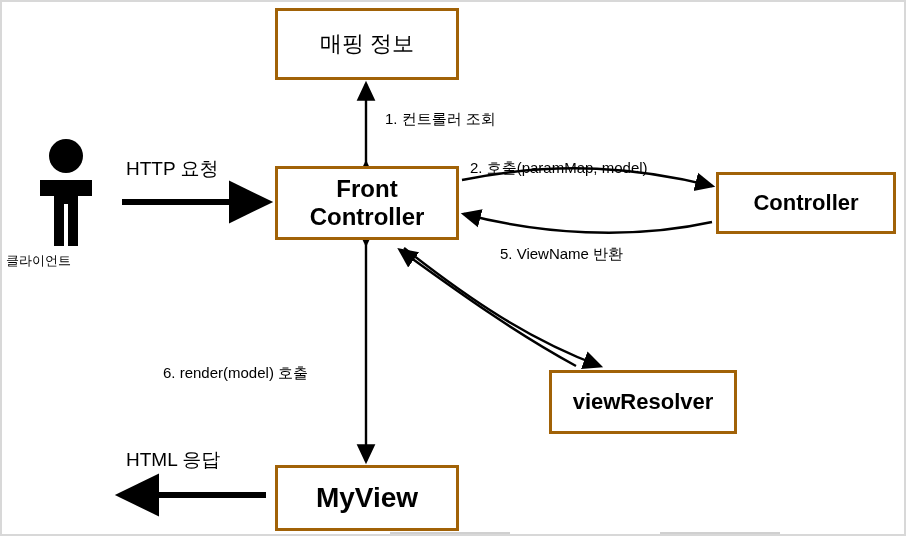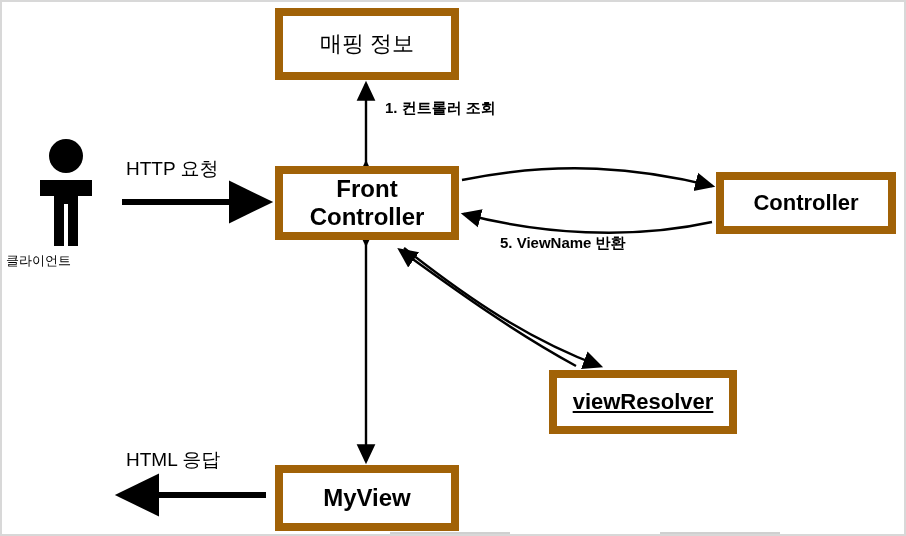--- a/index.html
+++ b/index.html
@@ -18,21 +18,21 @@
   #svg-layer {
     position: absolute;
     left: 0;
     top: 0;
     width: 906px;
     height: 536px;
   }
   .node {
     position: absolute;
     box-sizing: border-box;
-    border: 8px solid #a16207;
+    border: 3px solid #a16207;
     background: #ffffff;
     display: flex;
     align-items: center;
     justify-content: center;
     text-align: center;
     color: #000000;
     line-height: 1.15;
     font-weight: 700;
     z-index: 3;
   }
@@ -61,37 +61,37 @@
     width: 180px;
     height: 62px;
     font-size: 22px;
   }
   #node-viewresolver {
     left: 549px;
     top: 370px;
     width: 188px;
     height: 64px;
     font-size: 22px;
-    text-decoration: underline;
   }
   #node-myview {
     left: 275px;
     top: 465px;
     width: 184px;
     height: 66px;
-    font-size: 24px;
+    font-size: 28px;
   }
   .edge-label {
     position: absolute;
     color: #000000;
     font-size: 15px;
-    font-weight: 700;
+    font-weight: 400;
     white-space: nowrap;
     z-index: 4;
     background: transparent;
+    margin-top: 11px;
   }
   .plain-label {
     position: absolute;
     color: #000000;
     font-size: 19px;
     font-weight: 400;
     white-space: nowrap;
     z-index: 4;
   }
   #label-http-request { left: 126px; top: 156px; }
@@ -178,19 +178,21 @@
 
   <div class="node" id="node-myview">
     <span class="node-label">MyView</span>
   </div>
 
   <div class="plain-label" id="label-http-request">HTTP 요청</div>
   <div class="plain-label" id="label-http-response">HTML 응답</div>
   <div class="plain-label" id="label-client">클라이언트</div>
 
   <div class="edge-label" id="label-1">1. 컨트롤러 조회</div>
+  <div class="edge-label" id="label-2">2. 호출(paramMap, model)</div>
   <div class="edge-label" id="label-3">5. ViewName 반환</div>
+  <div class="edge-label" id="label-6">6. render(model) 호출</div>
 
   <div class="bottom-tick" style="left:390px; width:120px;"></div>
   <div class="bottom-tick" style="left:660px; width:120px;"></div>
 
   <div class="border-frame"></div>
 </div>
 
 </body></html>

